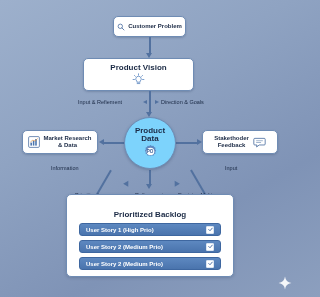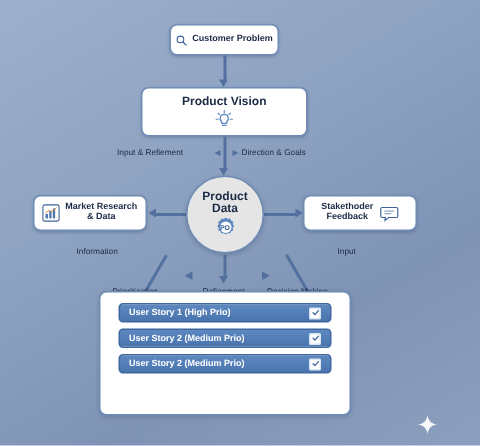--- a/index.html
+++ b/index.html
@@ -47,41 +47,41 @@
     border-radius: 5px;
     gap: 3px;
   }
   #customer-problem .node-label {
     font-size: 6px;
     font-weight: bold;
   }
 
   
   #product-vision {
-    left: 94px;
+    left: 83px;
     top: 58px;
     width: 111px;
     height: 33px;
     flex-direction: column;
     justify-content: center;
     gap: 1px;
   }
   #product-vision .node-label {
     font-size: 8px;
   }
 
   
   #product-owner {
     position: absolute;
     left: 124px;
     top: 117px;
     width: 52px;
     height: 52px;
     border-radius: 50%;
-    background: #e5e5e5;
+    background: #7dd3fc;
     border: 1.4px solid #6f8cb4;
     box-sizing: border-box;
     display: flex;
     flex-direction: column;
     align-items: center;
     justify-content: center;
     gap: 0px;
     z-index: 6;
     box-shadow: 0 1px 3px rgba(40,60,90,0.3);
   }
@@ -328,20 +328,21 @@
   </div>
 
   <div class="edge-label" style="left:51px; top:165px;">Information</div>
   <div class="edge-label" style="left:225px; top:165px;">Input</div>
 
   <div class="edge-label" style="left:75px; top:192px;">Prioritization</div>
   <div class="edge-label" style="left:135px; top:192px;">Refienment</div>
   <div class="edge-label" style="left:178px; top:192px;">Decision Making</div>
 
   <div id="backlog-panel">
+    <div id="backlog-title" style="margin-top:8px;">Prioritized Backlog</div>
 
     <div class="story-row">
       <span class="story-label">User Story 1 (High Prio)</span>
       <span class="story-check">
         <svg width="5" height="5" viewBox="0 0 10 10" aria-hidden="true">
           <polyline points="1.5,5 4,7.5 8.5,2.2" fill="none" stroke="#3e67a0" stroke-width="1.8" stroke-linecap="round" stroke-linejoin="round"></polyline>
         </svg>
       </span>
     </div>
 

